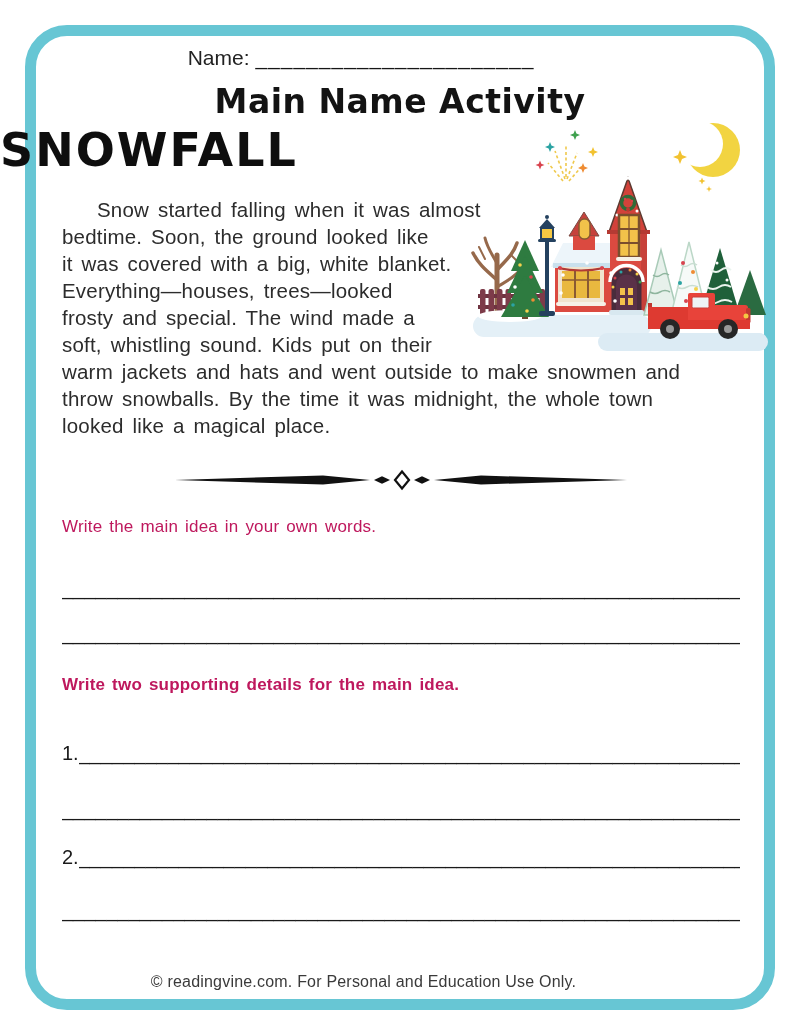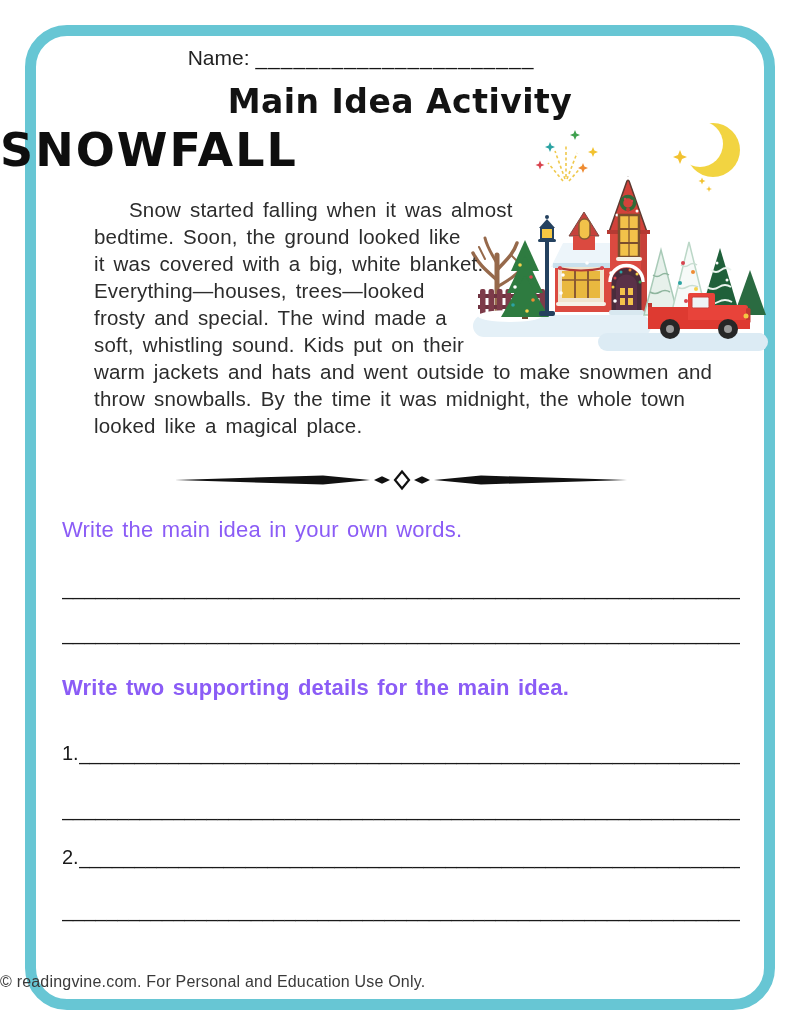--- a/index.html
+++ b/index.html
@@ -26,58 +26,58 @@
   }
   .main-title{
     position:absolute;top:123px;left:0;width:784px;text-align:left;
     font-family:"DejaVu Sans",sans-serif;font-weight:800;font-size:46px;
     color:#0e0e0e;letter-spacing:2px;
   }
   .illustration{position:absolute;left:465px;top:115px;width:305px;height:240px;}
   .passage{
     position:absolute;left:62px;top:196px;width:700px;
     font-size:20.5px;line-height:27px;color:#2c2c2c;
-    white-space:pre-line;text-indent:35px;word-spacing:3px;letter-spacing:.2px;margin-left:32px;
+    white-space:pre-line;text-indent:35px;word-spacing:3px;letter-spacing:.2px;
   }
   .divider{position:absolute;left:175px;top:469px;width:452px;height:22px;}
   .prompt{
-    position:absolute;left:62px;font-size:22px;color:#8b5cf6;
+    position:absolute;left:62px;font-size:17px;color:#be185d;
     letter-spacing:.2px;word-spacing:2px;white-space:nowrap;
   }
   .q1{top:517px;} .q2{top:675px;font-weight:bold;}
   .blank{
     position:absolute;left:62px;width:678px;white-space:nowrap;overflow:hidden;
     font-size:20px;color:#1a1a1a;
   }
   .b1{top:577px;}.b2{top:622px;}.b3{top:798px;}.b4{top:899px;}
   .item{
     position:absolute;left:62px;width:678px;display:flex;align-items:baseline;
     font-size:20px;color:#1a1a1a;
   }
   .i1{top:742px;}.i2{top:846px;}
   .item .num{flex:0 0 auto;}
   .item .blankfill{flex:1 1 auto;white-space:nowrap;overflow:hidden;}
   .footer{
-    position:absolute;top:973px;left:0;width:727px;text-align:left;
+    position:absolute;top:973px;left:0;width:727px;text-align:center;
     font-size:16px;color:#3a3a3a;letter-spacing:.2px;
   }
 </style>
 </head>
 <body>
 
 <div class="sheet">
 
   <div class="frame"></div>
 
   <div class="name-row">
     <span>Name:</span>
     <span class="blankline">______________________</span>
   </div>
 
-  <div class="subtitle">Main Idea Activity</div>
+  <div class="subtitle">Main Name Activity</div>
   <div class="main-title">SNOWFALL</div>
 
   <svg class="illustration" viewBox="0 0 305 240" aria-hidden="true">
 
     <g>
       <rect x="8" y="200" width="178" height="22" rx="11" fill="#e4f0f7"></rect>
       <rect x="133" y="218" width="170" height="18" rx="9" fill="#dcebf4"></rect>
     </g>
 
     <g>

